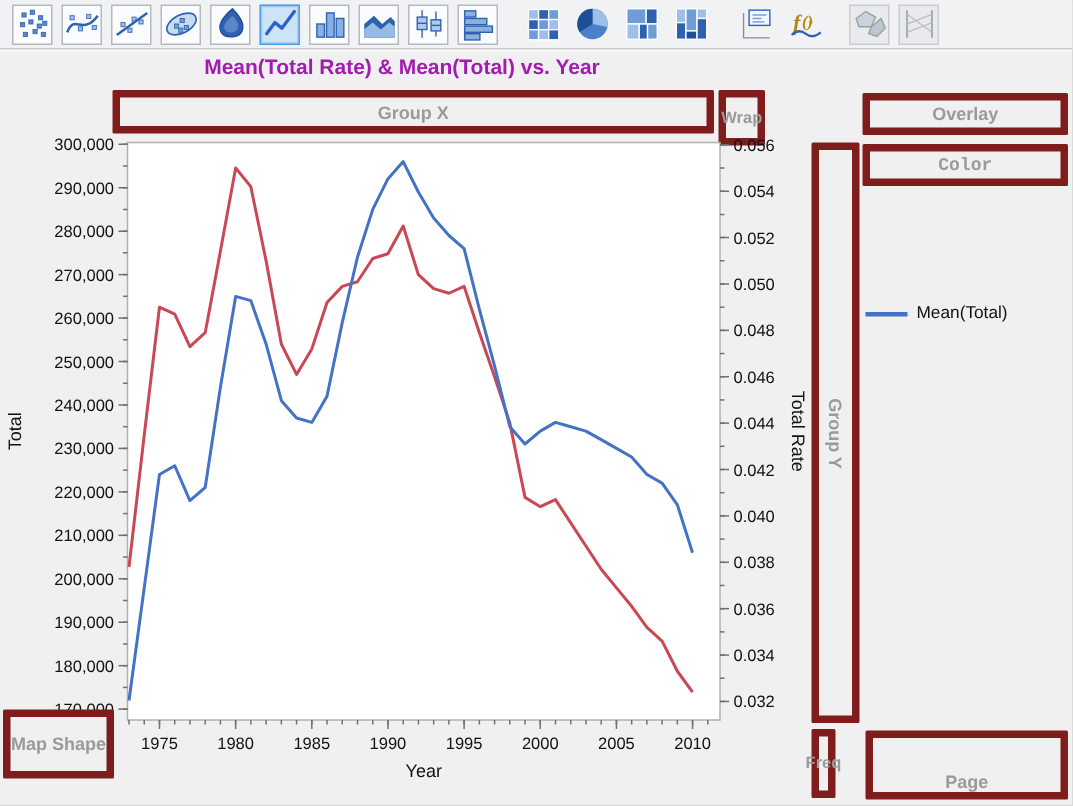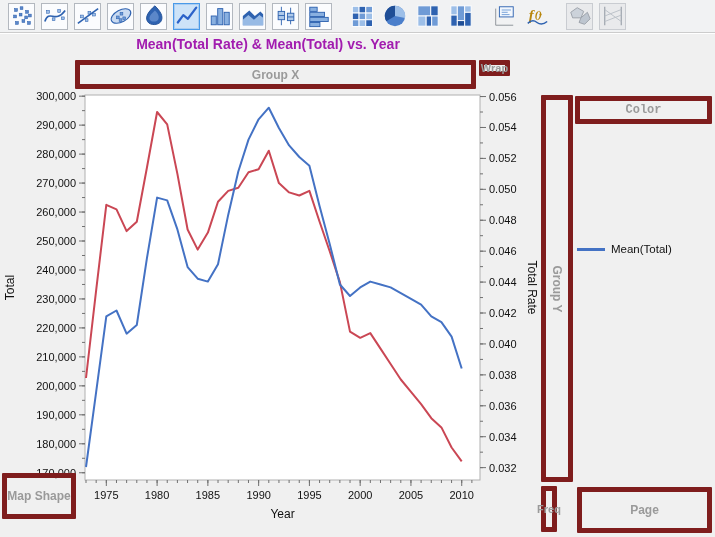--- a/index.html
+++ b/index.html
@@ -17,32 +17,32 @@
   .tool.disabled{background:#e9eaec;border:1px solid #c9ccd1;}
   .tool.gap{margin-left:10px;}
   
   #chart-title{position:absolute;left:48px;top:36px;width:440px;height:20px;text-align:center;
                font-size:14px;font-weight:bold;color:#a21caf;}
   
   .dropzone{position:absolute;border:5px solid #7f1d1d;border-radius:1px;box-sizing:border-box;
             display:flex;align-items:center;justify-content:center;
             color:#9a9a9a;font-weight:bold;font-size:12px;background:transparent;}
   #zone-group-x{left:75px;top:60px;width:401px;height:29px;}
-  #zone-wrap{left:479px;top:60px;width:31px;height:16px;font-size:11px;}
+  #zone-wrap{left:479px;top:60px;width:31px;height:37px;font-size:11px;}
   #zone-overlay{left:575px;top:62px;width:137px;height:28px;}
   #zone-color{left:575px;top:96px;width:137px;height:28px;font-family:Liberation Mono, monospace;}
   #zone-size{left:575px;top:130px;width:137px;height:28px;}
   #zone-interval{left:575px;top:164px;width:137px;height:29px;}
   #zone-group-y{left:541px;top:95px;width:32px;height:387px;}
   #zone-group-y span{transform:rotate(90deg);white-space:nowrap;}
   #zone-map-shape{left:2px;top:473px;width:74px;height:46px;}
   #zone-freq{left:541px;top:486px;width:16px;height:46px;font-size:11px;text-align:right;}
-  #zone-page{left:577px;top:487px;width:135px;height:46px;}
+  #zone-page{left:577px;top:487px;width:135px;height:46px;align-items:flex-end;}
   
-  #legend{position:absolute;left:577px;top:201px;width:138px;margin-top:40px;}
+  #legend{position:absolute;left:577px;top:201px;width:138px;}
   .legend-row{display:flex;align-items:center;height:16px;cursor:default;}
   .legend-swatch{width:28px;height:3px;margin-right:6px;flex:none;}
   .legend-label{font-size:11.5px;color:#111;white-space:nowrap;}
   
   #plot-svg{position:absolute;left:0;top:90px;}
   #plot-svg text{font-family:"Liberation Sans",sans-serif;font-size:11px;fill:#111;}
   #plot-svg text.axis-title{font-size:12px;}
 </style>
 </head>
 <body>
@@ -381,20 +381,23 @@
       <text x="14" y="197.5" text-anchor="middle" class="axis-title" transform="rotate(-90 14 197.5)">Total</text>
       <text x="528" y="197.5" text-anchor="middle" class="axis-title" transform="rotate(90 528 197.5)">Total Rate</text>
       <polyline points="86.0,288.0 96.2,199.8 106.3,114.8 116.5,119.4 126.6,141.1 136.8,131.8 146.9,77.7 157.1,22.0 167.2,34.4 177.4,83.9 187.6,139.5 197.7,159.6 207.9,142.6 218.0,111.7 228.2,100.9 238.3,97.8 248.5,82.3 258.6,79.2 268.8,60.7 278.9,93.1 289.1,102.4 299.3,105.5 309.4,100.9 319.6,131.8 329.7,161.2 339.9,192.1 350.0,241.6 360.2,247.8 370.3,243.1 380.5,258.6 390.6,274.0 400.8,289.5 411.0,301.9 421.1,314.2 431.3,328.2 441.4,337.4 451.6,357.5 461.7,371.4" fill="none" stroke="#CA4754" stroke-width="2" stroke-linejoin="round"></polyline>
       <polyline points="86.0,377.0 96.2,301.6 106.3,226.3 116.5,220.5 126.6,243.7 136.8,235.0 146.9,168.4 157.1,107.6 167.2,110.4 177.4,139.4 187.6,177.1 197.7,188.7 207.9,191.6 218.0,174.2 228.2,124.9 238.3,81.5 248.5,49.6 258.6,29.3 268.8,17.7 278.9,38.0 289.1,55.4 299.3,67.0 309.4,75.7 319.6,116.2 329.7,153.9 339.9,194.5 350.0,206.0 360.2,197.4 370.3,191.6 380.5,194.5 390.6,197.4 400.8,203.1 411.0,208.9 421.1,214.7 431.3,226.3 441.4,232.1 451.6,246.6 461.7,278.5" fill="none" stroke="#4472C4" stroke-width="2" stroke-linejoin="round"></polyline>
     </svg>
 
   <div class="dropzone" id="zone-map-shape">
     <span>Map Shape</span>
   </div>
 
+  <div class="dropzone" id="zone-overlay">
+    <span>Overlay</span>
+  </div>
   <div class="dropzone" id="zone-color">
     <span>Color</span>
   </div>
 
   <div id="legend">
       <div class="legend-row">
         <div class="legend-swatch" style="background: rgb(68, 114, 196);"></div>
         <span class="legend-label">Mean(Total)</span>
       </div>
     </div>

